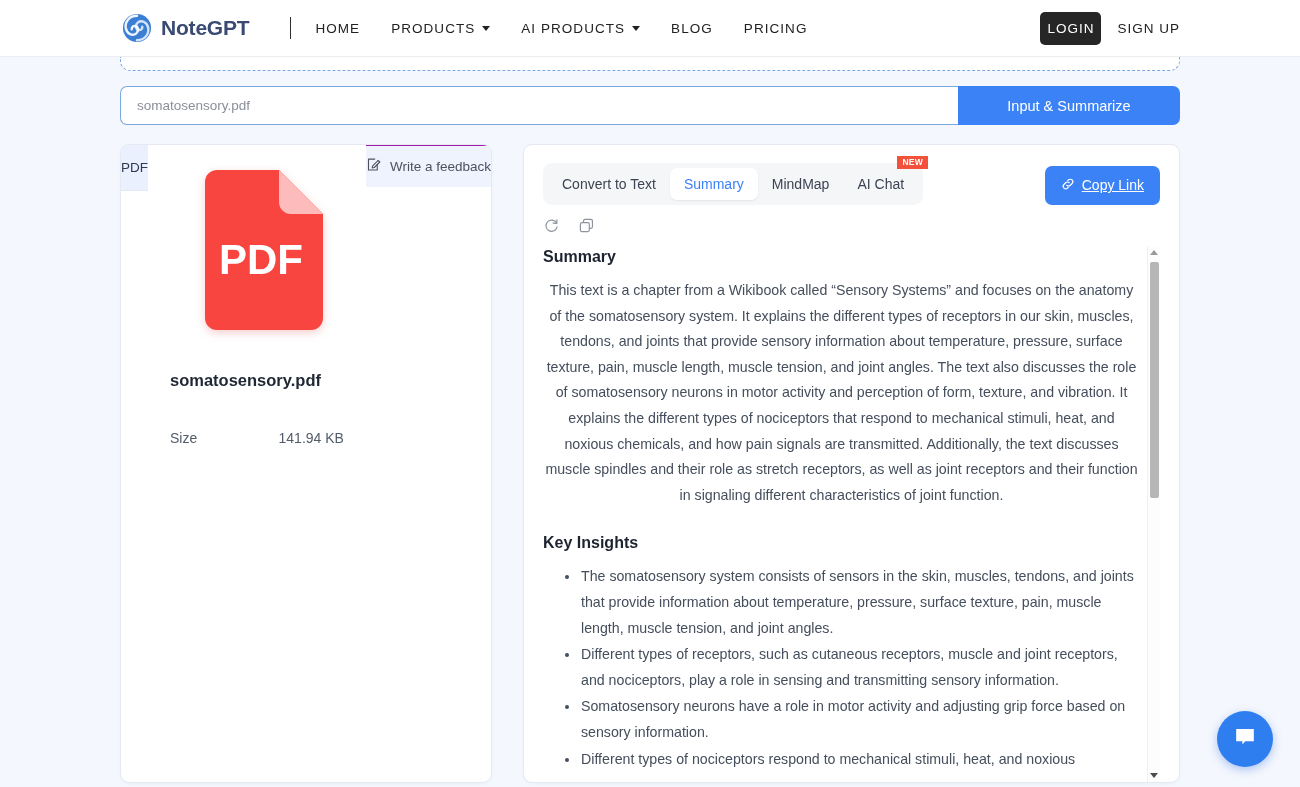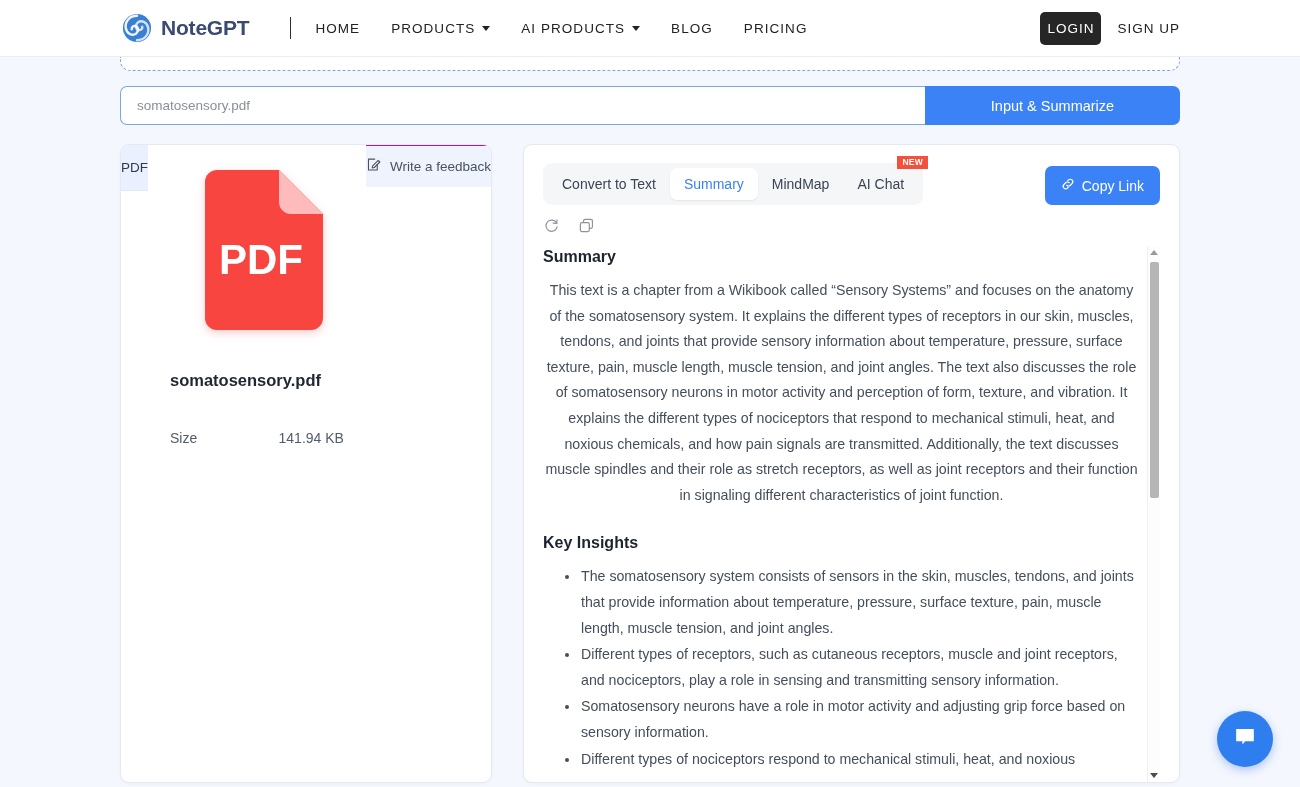--- a/index.html
+++ b/index.html
@@ -106,21 +106,21 @@
     border-right: none;
     border-radius: 7px 0 0 7px;
     background: #ffffff;
     font-size: 13.5px;
     color: #8a8f98;
     padding: 0 16px;
     font-family: inherit;
     outline: none;
   }
   .summarize-btn {
-    width: 255px;
+    width: 222px;
     background: #3b82f6;
     color: #fff;
     font-size: 14.5px;
     border: none;
     border-radius: 0 7px 7px 0;
     cursor: pointer;
     font-family: inherit;
   }
 
   
@@ -247,31 +247,31 @@
     color: #fff;
     font-size: 8.5px;
     font-weight: 700;
     letter-spacing: 0.3px;
     padding: 2px 5px;
     border-radius: 0;
     line-height: 1;
   }
   .copylink-btn {
     display: flex;
-    align-items: center;
     gap: 7px;
     background: #3b82f6;
     color: #fff;
     border: none;
     border-radius: 7px;
     font-size: 14px;
     padding: 11px 16px;
     cursor: pointer;
     font-family: inherit;
     margin-top: 3px;
+    text-decoration: underline;
   }
   .toolrow {
     display: flex;
     align-items: center;
     justify-content: space-between;
     margin-top: 12px;
   }
   .translate-select {
     display: flex;
     align-items: center;

